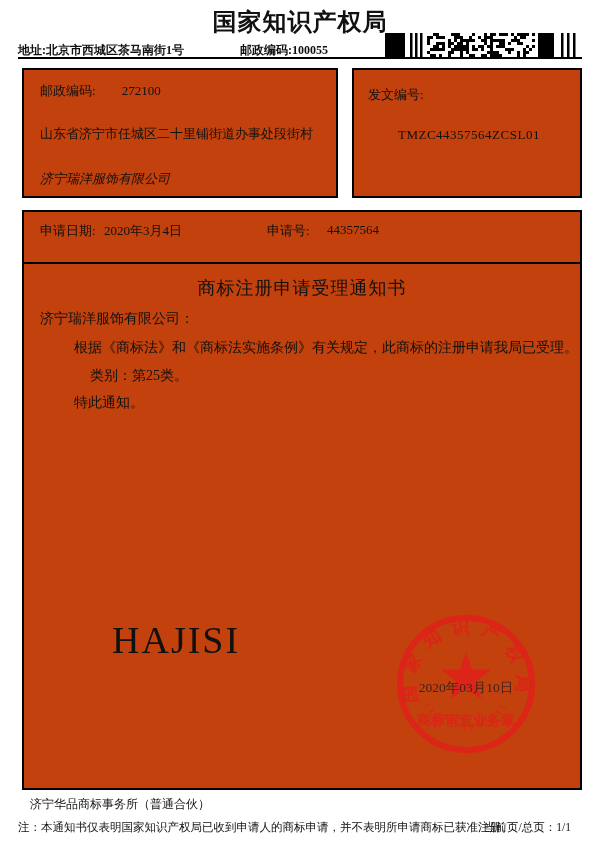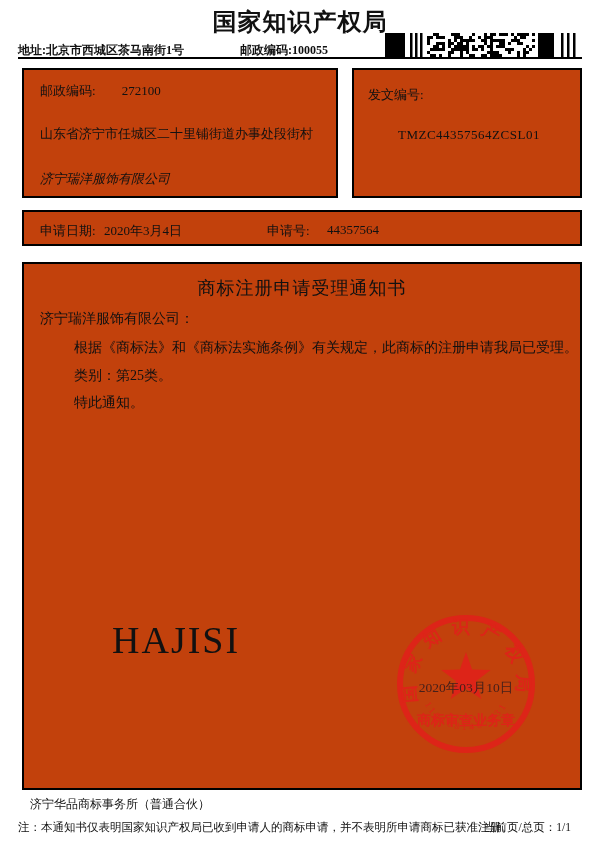--- a/index.html
+++ b/index.html
@@ -38,36 +38,36 @@
   .docnum-box   { top: 68px; left: 352px; width: 230px; height: 130px; }
 
   .recipient-postal { top: 12px; left: 16px; font-size: 13px; }
   .recipient-postal .val { margin-left: 26px; }
   .recipient-addr   { top: 55px; left: 16px; font-size: 13px; }
   .recipient-company{ top: 100px; left: 16px; font-size: 13px; font-style: italic; }
 
   .docnum-label { top: 16px; left: 14px; font-size: 13px; }
   .docnum-value { top: 57px; left: 44px; font-size: 13px; letter-spacing: 0.5px; }
 
-  .app-bar { top: 210px; left: 22px; width: 560px; height: 36px; }
+  .app-bar { top: 210px; left: 22px; width: 560px; height: 54px; }
   .app-date-label { top: 10px; left: 16px;  font-size: 13px; }
   .app-date-value { top: 10px; left: 80px;  font-size: 13px; }
   .app-num-label  { top: 10px; left: 243px; font-size: 13px; }
   .app-num-value  { top: 10px; left: 303px; font-size: 13px; }
 
   .main-box { top: 262px; left: 22px; width: 560px; height: 528px; padding-left: 32px; }
   .notice-title {
     top: 12px; left: 0; width: 556px;
     text-align: center;
     font-size: 18px;
     letter-spacing: 1px;
   }
   .salutation { top: 46px; left: 16px; font-size: 14px; }
   .para       { top: 75px; left: 50px; font-size: 14px; }
-  .category   { top: 103px; left: 50px; font-size: 14px; }
+  .category   { top: 103px; left: 66px; font-size: 14px; }
   .closing    { top: 130px; left: 50px; font-size: 14px; }
 
   .trademark {
     top: 346px; left: 88px;
     font-size: 38px;
     letter-spacing: 2px;
     font-family: "Liberation Serif", "DejaVu Serif", serif;
     margin-top: 8px;
   }
 

